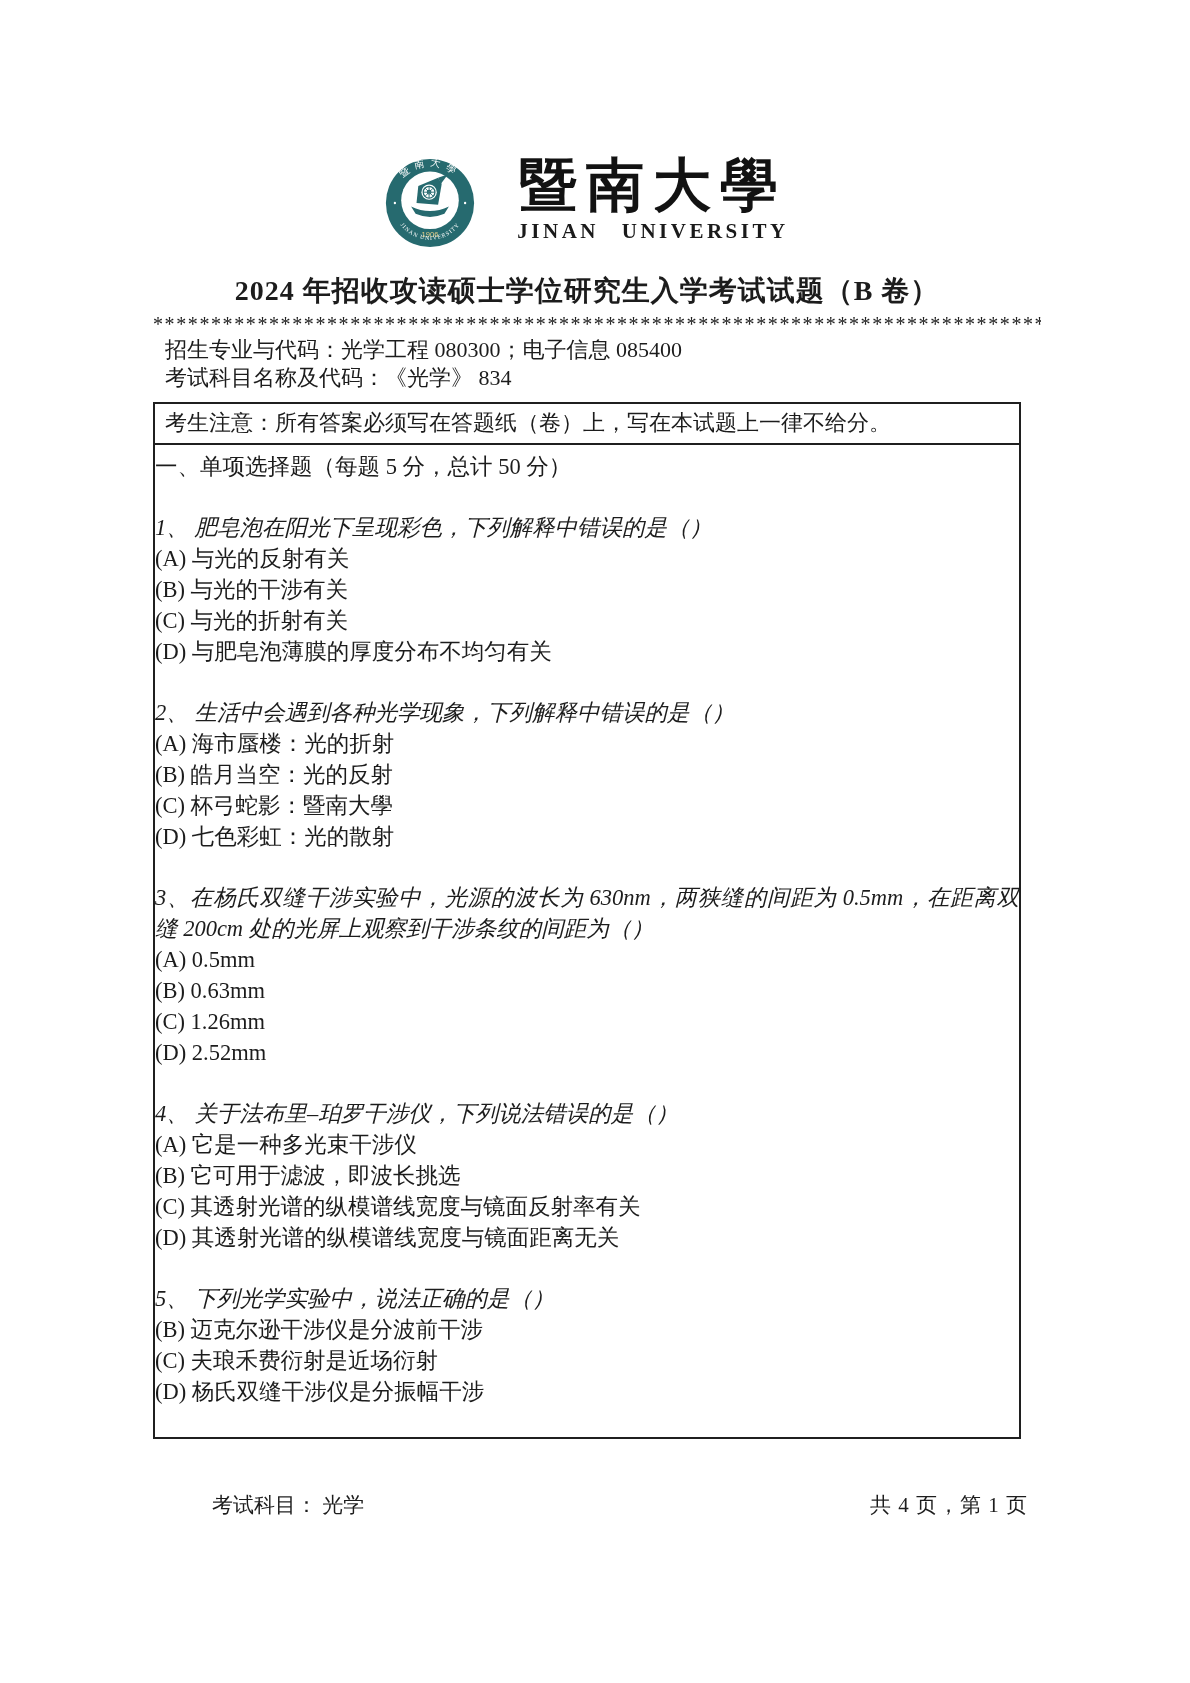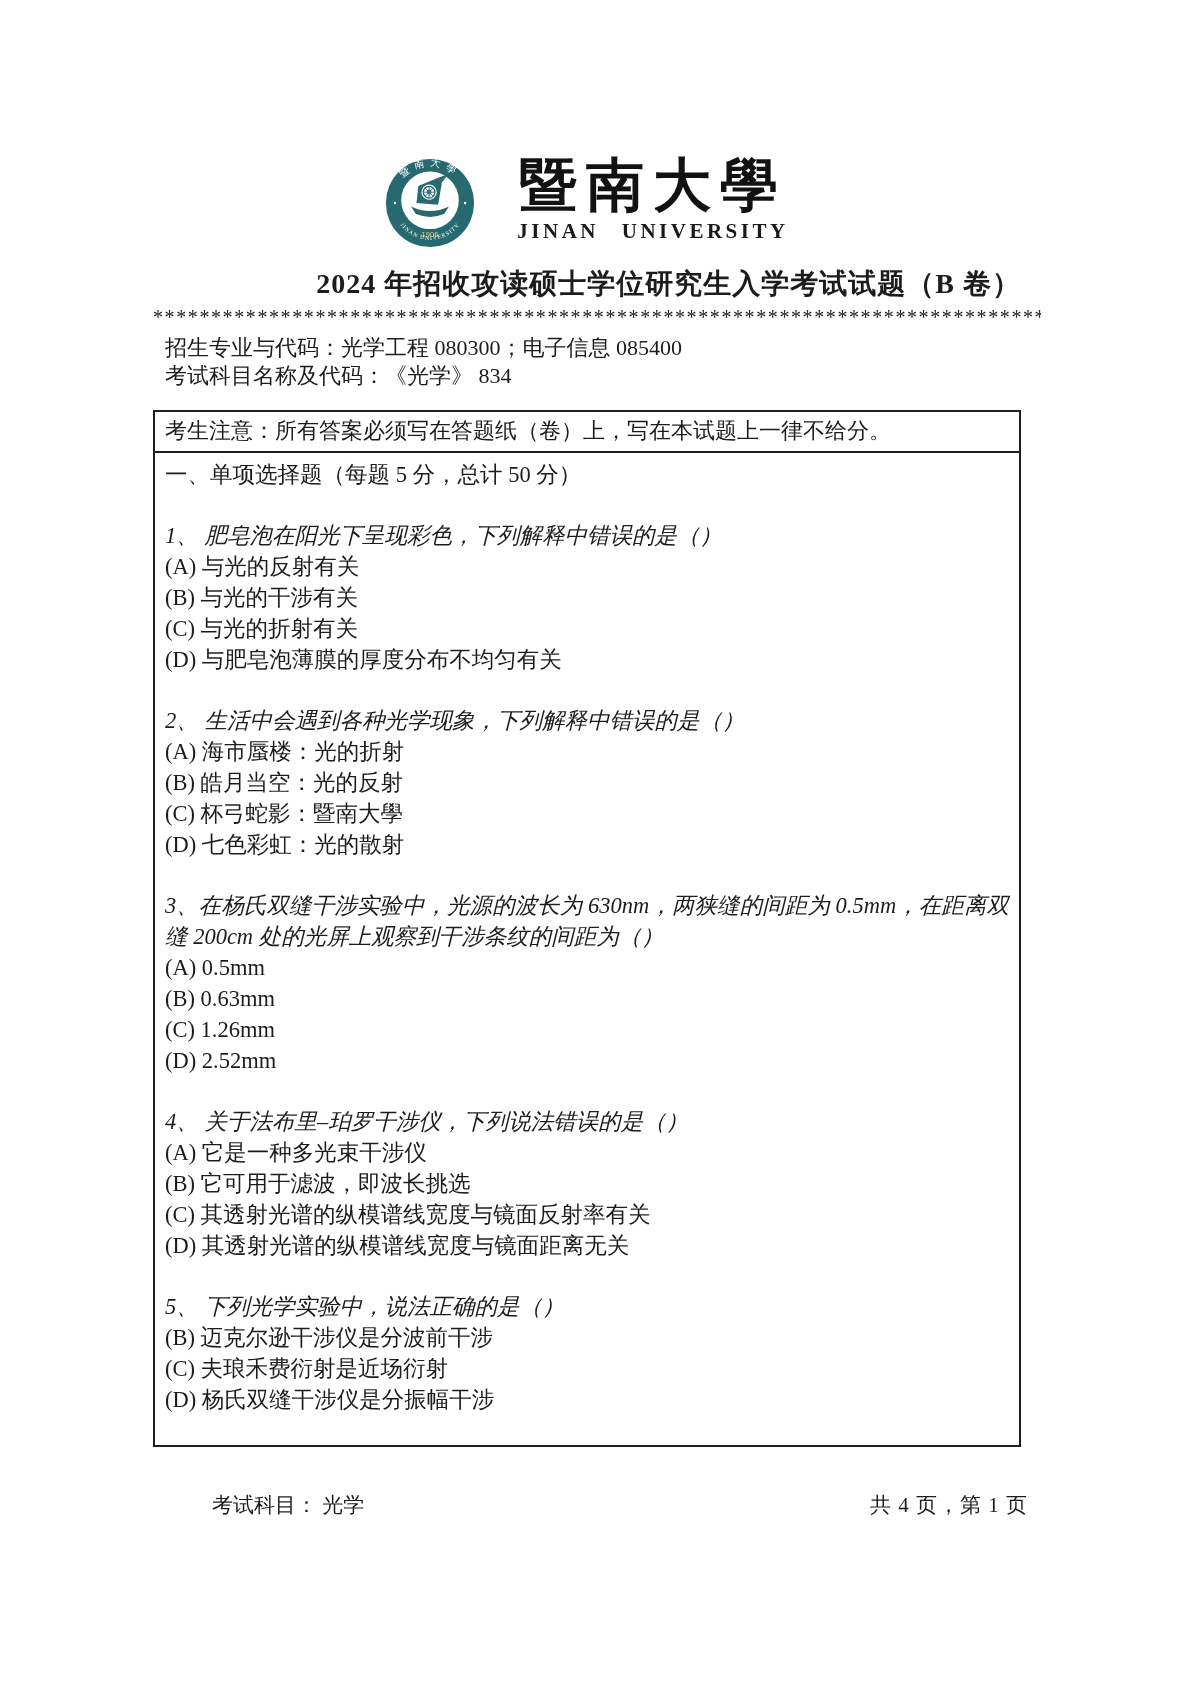--- a/index.html
+++ b/index.html
@@ -16,32 +16,32 @@
   
   .brand { margin-top:140px; display:flex; justify-content:center; align-items:flex-start; gap:42px; height:112px; }
   .seal { width:90px; height:90px; margin-top:18px; flex:0 0 auto; }
   .brand-text { text-align:center; margin-top:14px; }
   .uni-cn {
     font-size:58px; font-weight:bold; letter-spacing:9px; line-height:62px;
     font-family:"DejaVu Serif","Liberation Serif",serif; color:#121212; white-space:nowrap;
   }
   .uni-en { font-size:21px; font-weight:600; letter-spacing:3.5px; word-spacing:14px; margin-top:3px; color:#1a1a1a; }
 
-  .title { margin-top:14px; text-align:right; font-size:28px; font-weight:bold; letter-spacing:1px; line-height:36px; white-space:nowrap; }
+  .title { margin-top:21px; text-align:center; font-size:28px; font-weight:bold; letter-spacing:1px; line-height:36px; white-space:nowrap; }
 
   .stars { margin-top:3px; width:888px; overflow:hidden; white-space:nowrap; font-size:20px; line-height:24px; letter-spacing:1.6px; color:#222; }
 
   .meta-line { font-size:22px; line-height:28px; padding-left:12px; white-space:nowrap; }
-  .major-line { margin-top:5px; }
+  .major-line { }
   .subject-line { }
 
   
-  .box { margin-top:20px; border:2px solid #1f1f1f; }
+  .box { margin-top:10px; border:2px solid #1f1f1f; }
   .notice { padding:4px 10px 6px; border-bottom:2px solid #1f1f1f; font-size:22px; line-height:29px; }
-  .qcontent { padding:6px 10px 30px; font-size:22.5px; line-height:31px; }
+  .qcontent { padding:6px 0 30px; font-size:22.5px; line-height:31px; }
   .section-heading { white-space:nowrap; }
   .question { margin-top:30px; }
   .stem { text-align:justify;font-style:italic; }
   .option { white-space:nowrap; }
 
   
   .footer { position:absolute; left:170px; top:1492px; width:868px; display:flex; justify-content:space-between; font-size:21px; line-height:26px; }
   .footer-left { padding-left:42px; }
   .footer-right { padding-right:10px; letter-spacing:1px; }
 </style>

